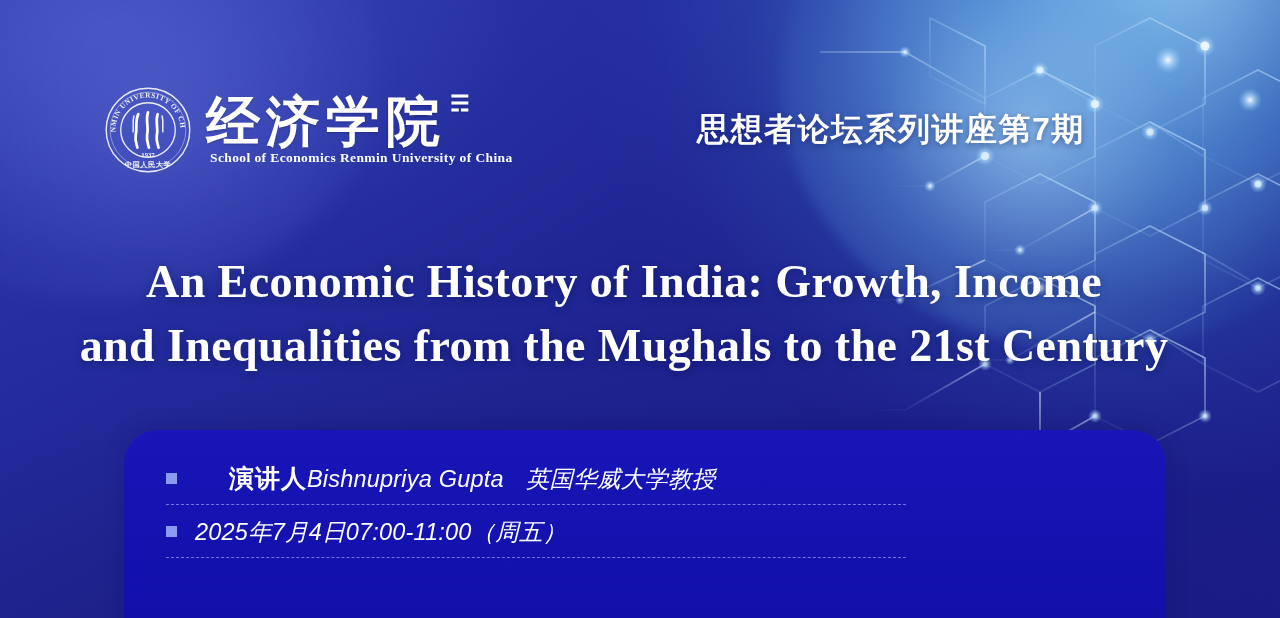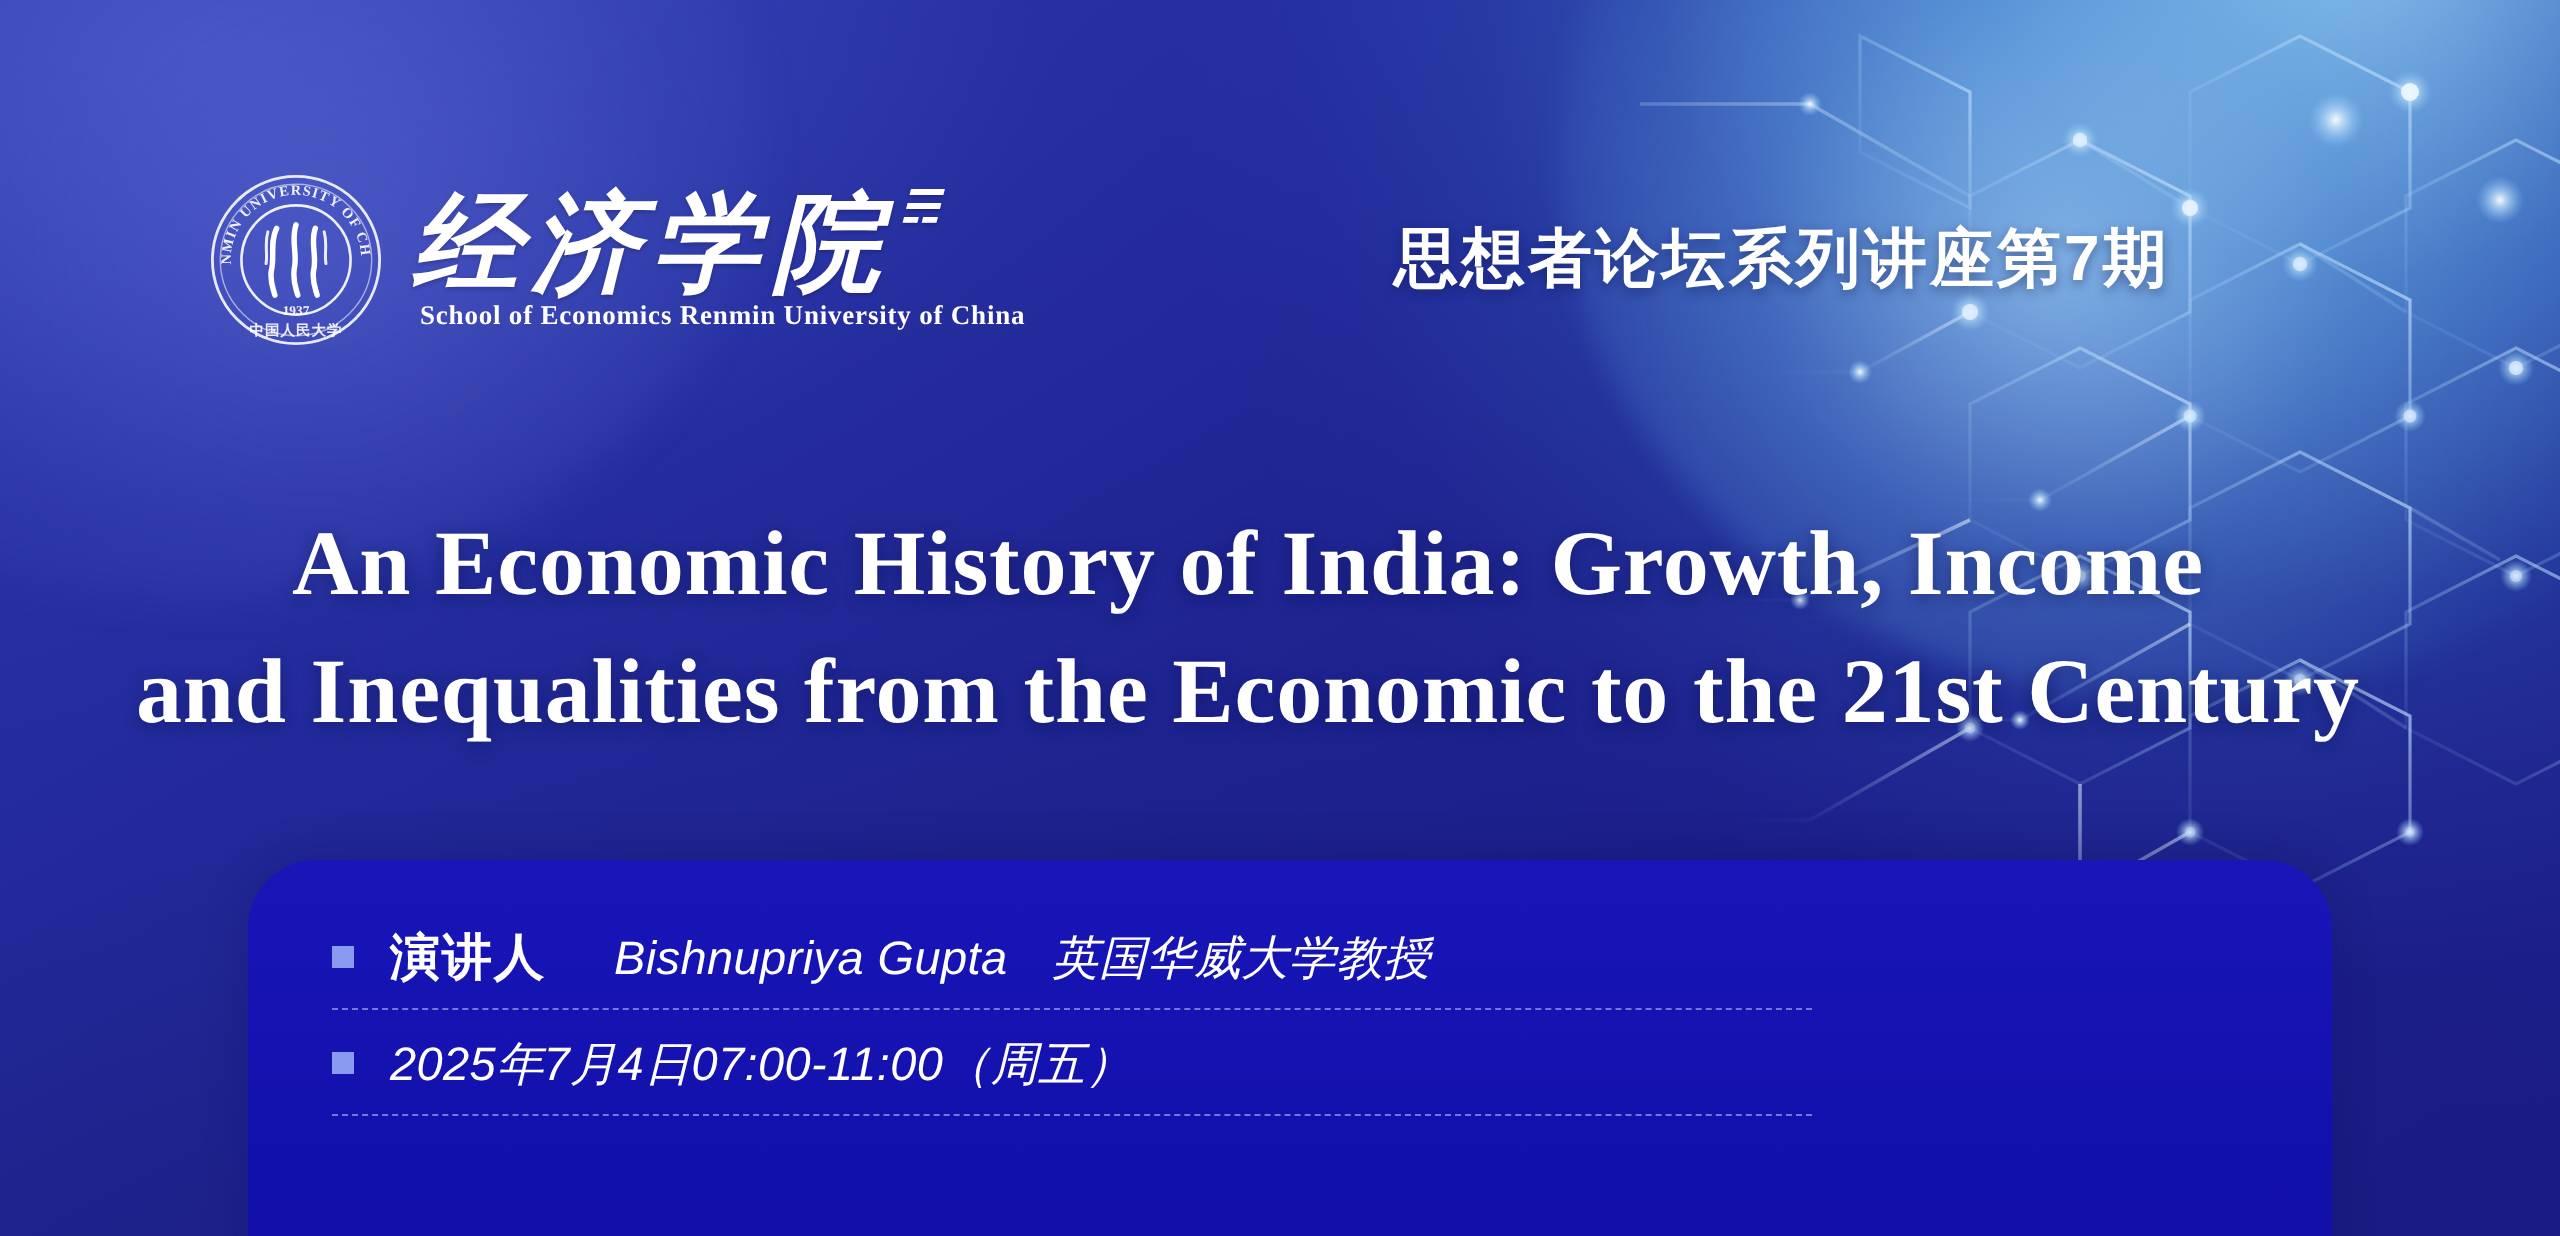--- a/index.html
+++ b/index.html
@@ -46,21 +46,20 @@
   .logo-block {
     position:absolute; left:104px; top:86px;
     display:flex; align-items:center; gap:14px;
   }
   .seal { width:88px; height:88px; flex:none; }
   .logo-text { display:flex; flex-direction:column; }
   .logo-cn {
     font-family:"Liberation Serif", serif;
     font-size:54px; font-weight:700; color:#ffffff;
     letter-spacing:6px; line-height:1.0;
-    font-style:italic;
     text-shadow:0 1px 2px rgba(0,0,0,0.22);
     white-space:nowrap;
   }
   .logo-cn .seal-mini {
     display:inline-block; font-size:22px; letter-spacing:0;
     line-height:1.0; vertical-align:top; margin-left:4px;
     transform:translateY(-2px);
   }
   .logo-en {
     font-family:"Liberation Serif", serif;
@@ -96,20 +95,21 @@
     background:linear-gradient(180deg,#1915b8 0%, #1311ad 60%, #120fa6 100%);
     border-radius:34px 34px 0 0;
     box-shadow:0 -2px 20px rgba(10,10,90,0.25);
     overflow:hidden;
   }
   .row {
     position:relative;
     height:53px;
     display:flex; align-items:center;
     padding-left:42px;
+    text-align:right;
   }
   .row:first-child { margin-top:22px; }
   .bullet {
     width:11px; height:11px; flex:none;
     background:#8a9af0;
     margin-right:18px;
   }
   .row-label {
     font-size:25px; font-weight:700; color:#ffffff;
     letter-spacing:1px; white-space:nowrap;
@@ -252,21 +252,21 @@
         <div class="logo-cn"><span>经济学院</span><span class="seal-mini">☴</span></div>
         <div class="logo-en">School of Economics Renmin University of China</div>
       </div>
     </div>
 
     <div class="series-badge">思想者论坛系列讲座第7期</div>
   </div>
 
   <div class="title">
     <span class="l1">An Economic History of India: Growth, Income</span>
-    <span class="l2">and Inequalities from the Economic to the 21st Century</span>
+    <span class="l2">and Inequalities from the Mughals to the 21st Century</span>
   </div>
 
   <div class="info-panel">
 
     <div class="row">
       <span class="bullet"></span>
       <span class="row-label">演讲人</span>
       <span class="row-value"><span>Bishnupriya Gupta</span><span class="seg2">英国华威大学教授</span></span>
       <span class="divider"></span>
     </div>

